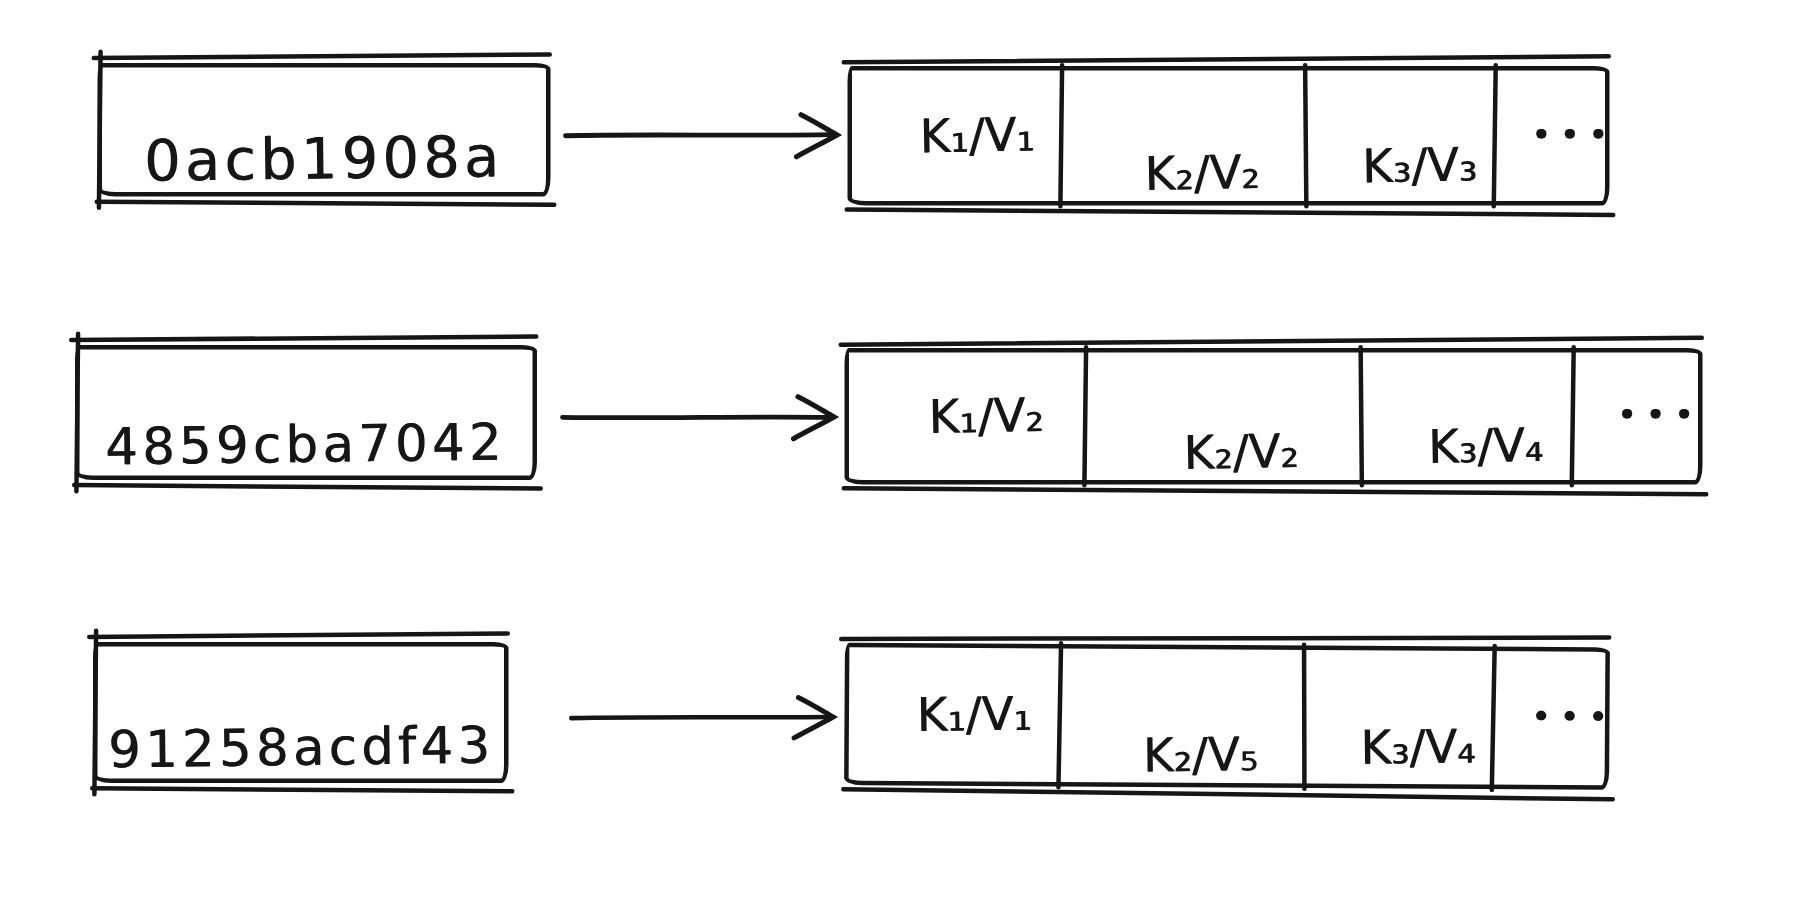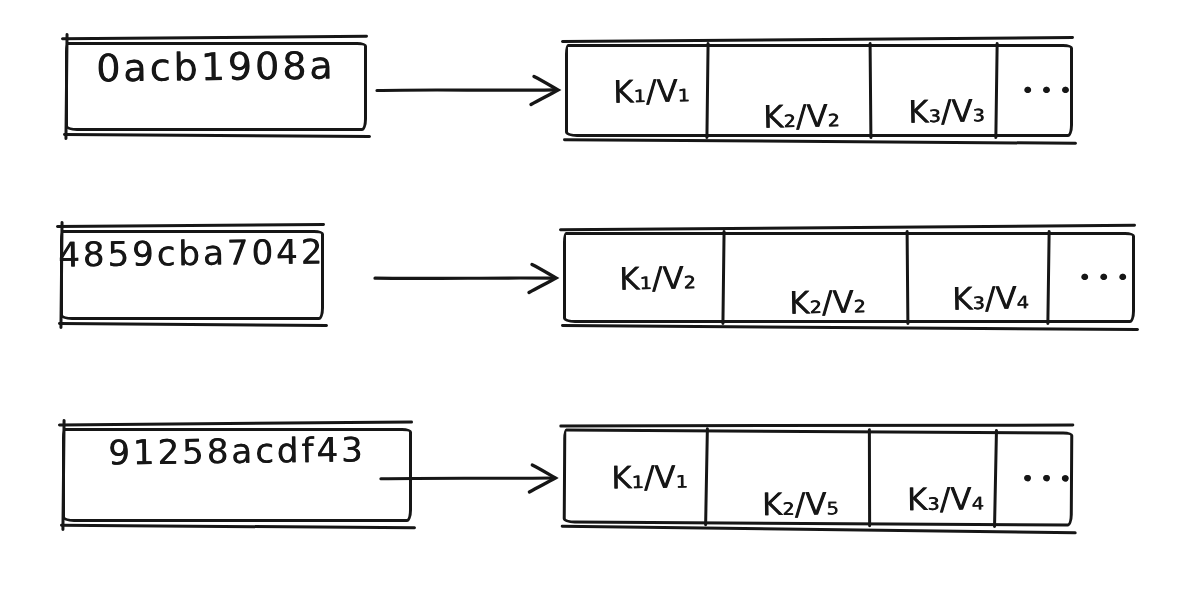--- a/index.html
+++ b/index.html
@@ -43,24 +43,24 @@
   
   .v-overshoot {
     position: absolute;
     left: -3px; top: -12px; bottom: -12px; width: 3px;
     background: #161616;
     border-radius: 2px;
     transform: rotate(0.6deg);
   }
 
   
-  .hash-box { display: flex; align-items: flex-start; justify-content: center; }
+  .hash-box { display: flex; align-items: flex-end; justify-content: center; }
   .hash-box.r1 { left: 65px;  top: 42px;  width: 302px; height: 89px; }
-  .hash-box.r2 { left: 60px;  top: 230px; width: 264px; height: 90px; }
-  .hash-box.r3 { left: 62px;  top: 428px; width: 350px; height: 94px; }
+  .hash-box.r2 { left: 50px;  top: 230px; width: 308px; height: 90px; }
+  .hash-box.r3 { left: 62px;  top: 428px; width: 277px; height: 94px; }
   .hash-label {
     font-size: 34px;
     letter-spacing: 3px;
     white-space: nowrap;
     transform: rotate(-0.7deg);
     text-shadow: 0.5px 0 0 currentColor;
   }
   .hash-box.r1 .hash-label { font-size: 38px; }
 
   

